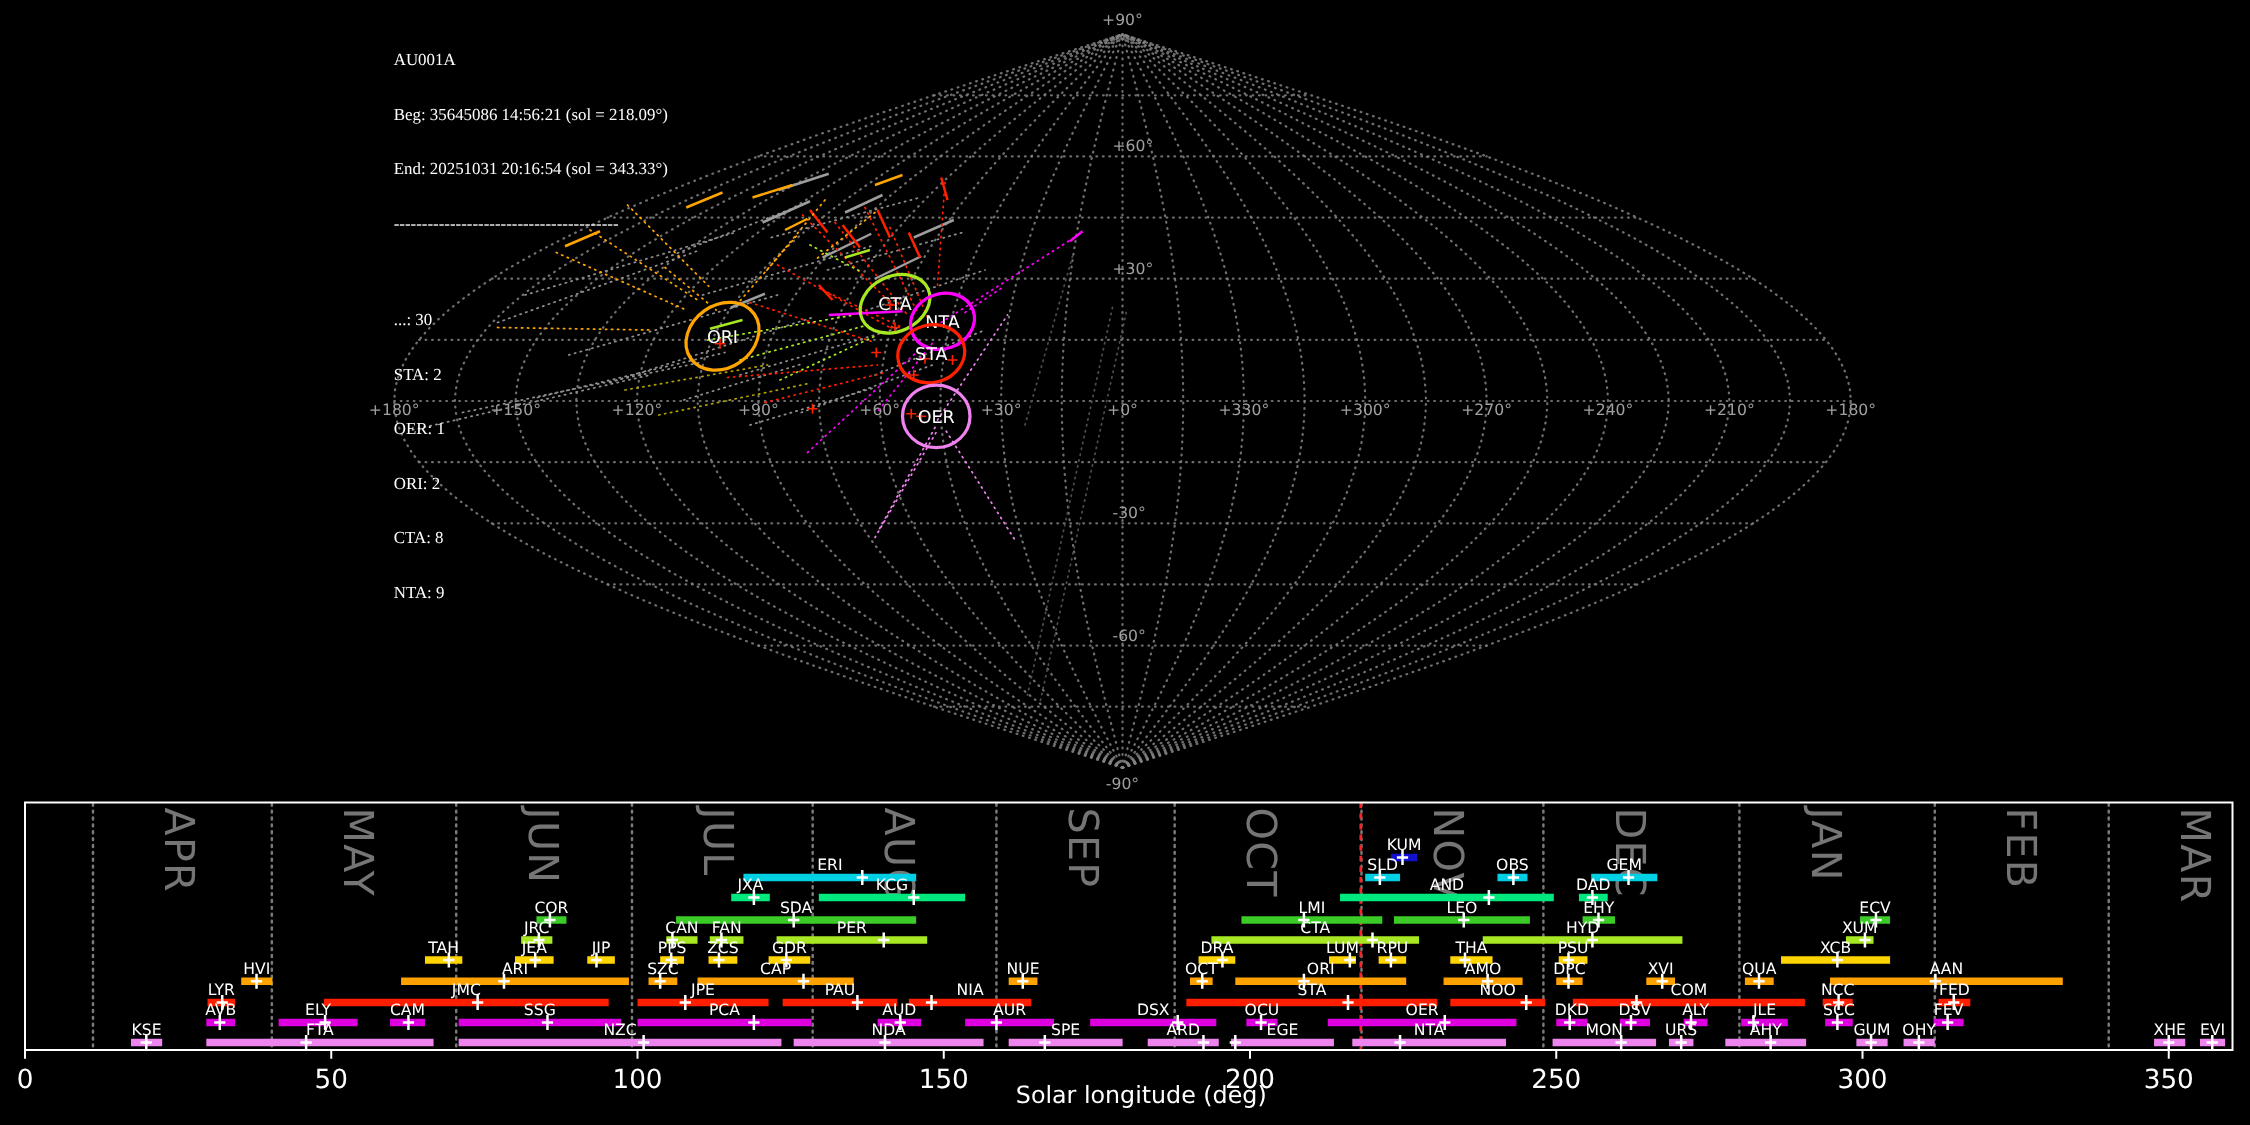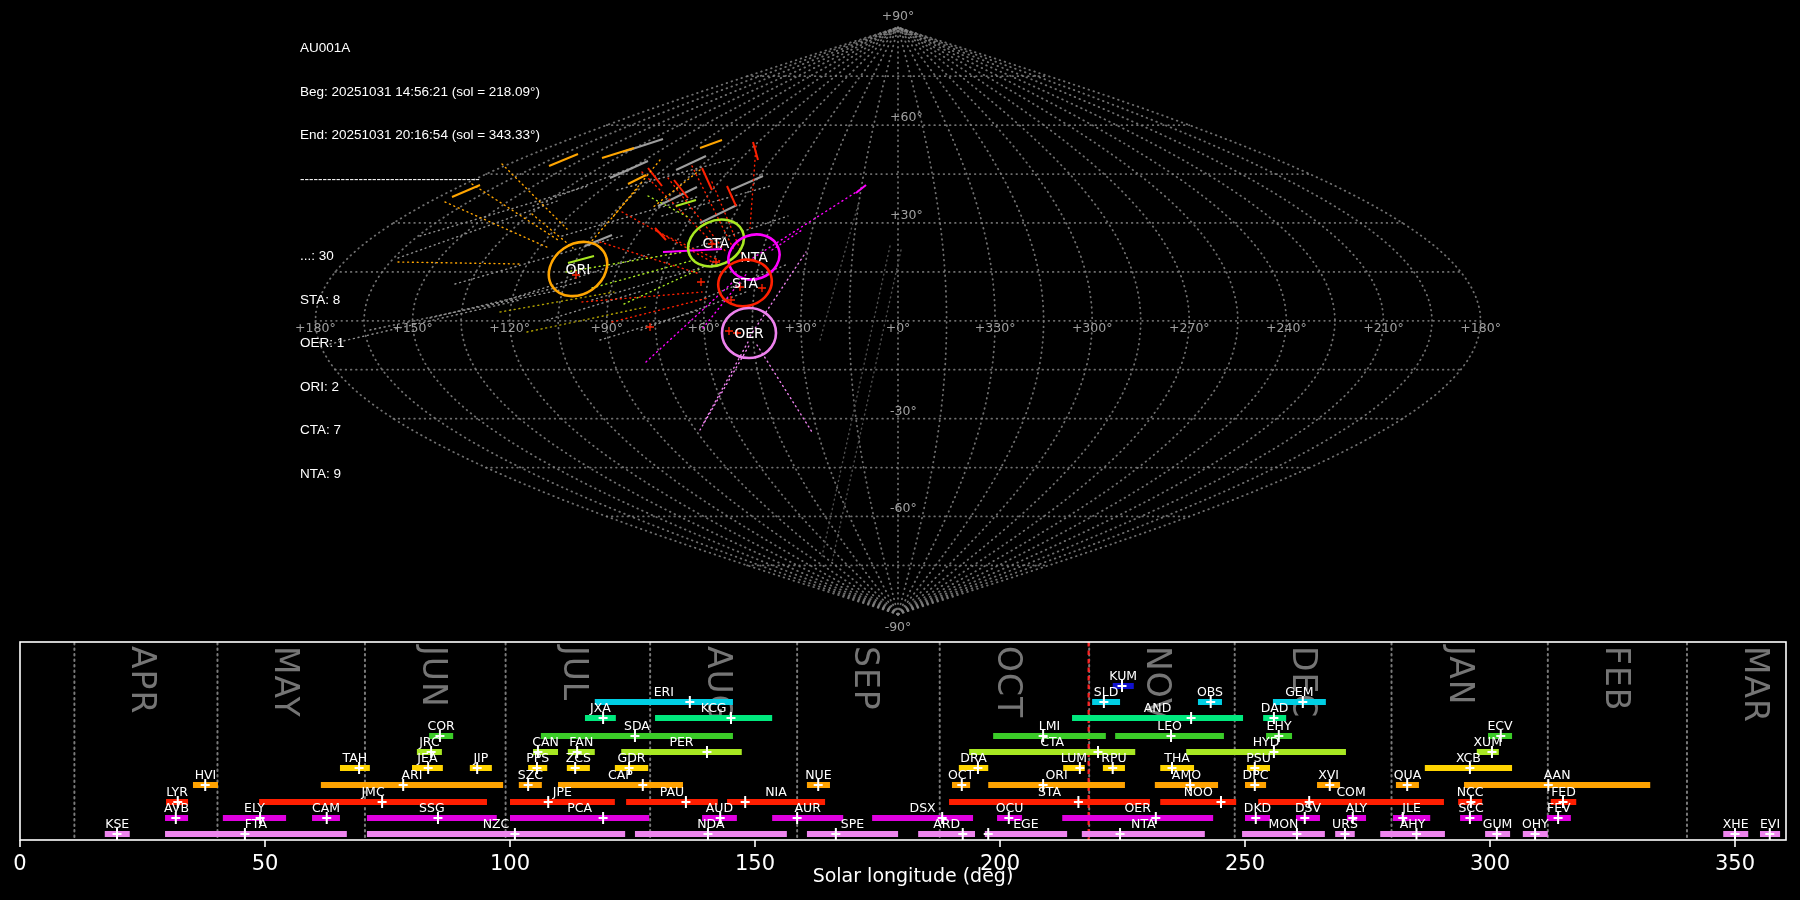--- a/index.html
+++ b/index.html
@@ -1,20 +1,20 @@
 <!DOCTYPE html>
 <html><head>
 <meta charset="utf-8">
 <style>
   html,body{margin:0;padding:0;background:#000;}
   #stage{position:relative;width:1800px;height:900px;background:#000;overflow:hidden;
          font-family:"DejaVu Sans",sans-serif;}
   #scene{position:absolute;left:0;top:0;}
-  .stats{position:absolute;left:300px;top:12px;color:#fff;
-         font-family:Liberation Sans, sans-serif;font-size:13.5px;line-height:14.5px;
+  .stats{position:absolute;left:315px;top:12px;color:#fff;
+         font-family:Liberation Serif, serif;font-size:13.5px;line-height:14.5px;
          white-space:pre;}
   .stats .gap{height:5px;}
 </style>
 </head>
 <body>
 
 <div id="stage">
   <svg id="scene" width="1800" height="900">
     <g id="sky-map">
         <g>
@@ -518,24 +518,24 @@
         <line x1="1490" y1="840" x2="1490" y2="847" stroke="#ffffff" stroke-width="1.6"></line>
         <text x="1490" y="870" font-size="21" fill="#ffffff" text-anchor="middle" font-family="&quot;DejaVu Sans&quot;, sans-serif">300</text>
         <line x1="1735.0000000000002" y1="840" x2="1735.0000000000002" y2="847" stroke="#ffffff" stroke-width="1.6"></line>
         <text x="1735.0000000000002" y="870" font-size="21" fill="#ffffff" text-anchor="middle" font-family="&quot;DejaVu Sans&quot;, sans-serif">350</text>
         <text x="913" y="882" font-size="19" fill="#ffffff" text-anchor="middle" font-family="&quot;DejaVu Sans&quot;, sans-serif">Solar longitude (deg)</text>
       </g>
   </svg>
 
   <div class="stats">
     <div>AU001A</div>
-    <div>Beg: 20251031 14:56:21 (sol = 218.09°)</div>
+    <div>Beg: 35645086 14:56:21 (sol = 218.09°)</div>
     <div>End: 20251031 20:16:54 (sol = 343.33°)</div>
     <div>----------------------------------------</div>
     <div class="gap"></div>
     <div>...: 30</div>
-    <div>STA: 8</div>
+    <div>STA: 2</div>
     <div>OER: 1</div>
     <div>ORI: 2</div>
-    <div>CTA: 7</div>
+    <div>CTA: 8</div>
     <div>NTA: 9</div>
   </div>
 </div>
 
 </body></html>

